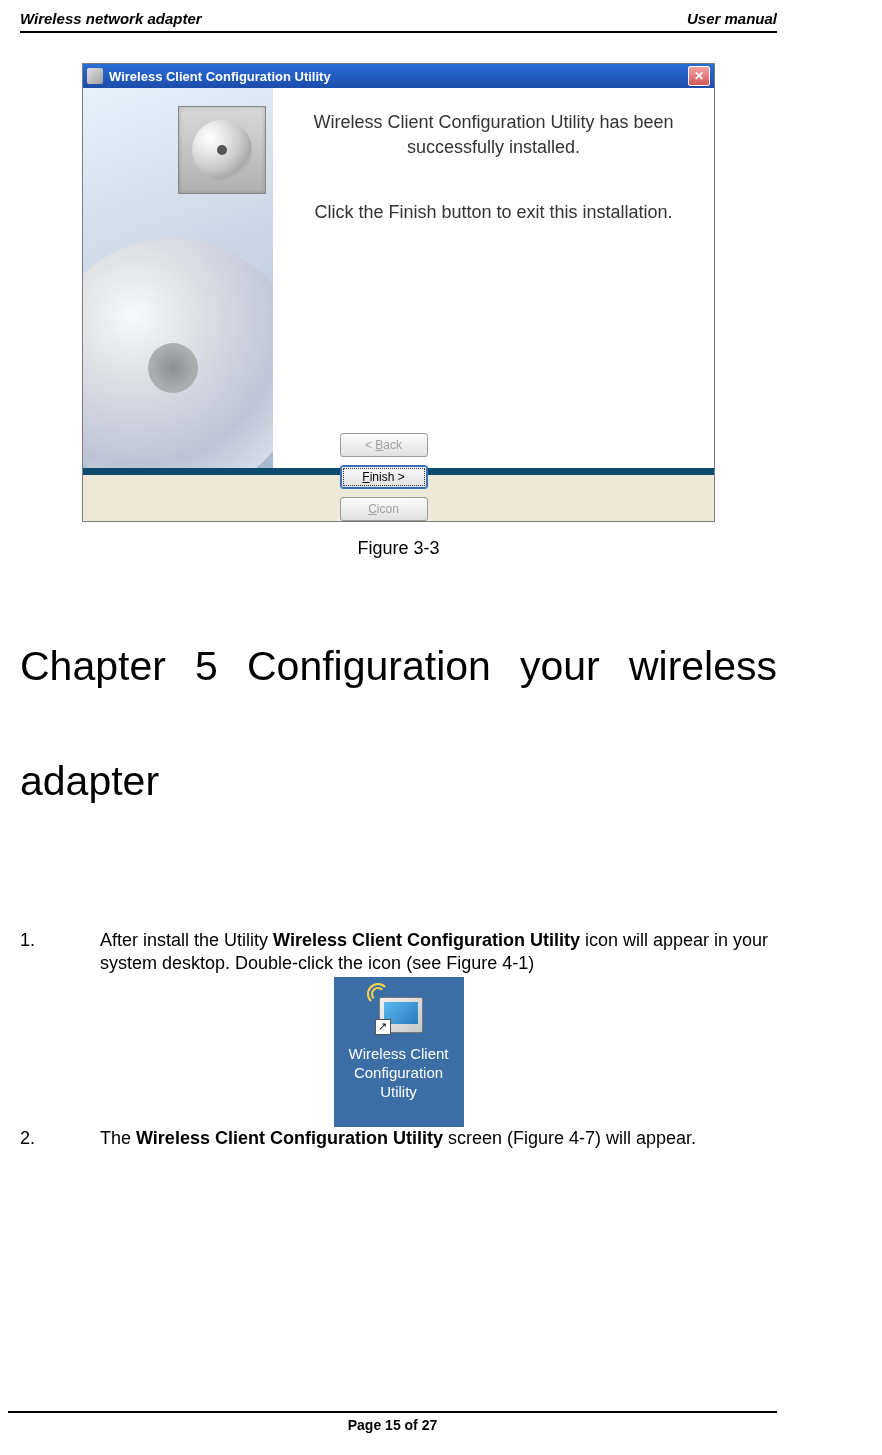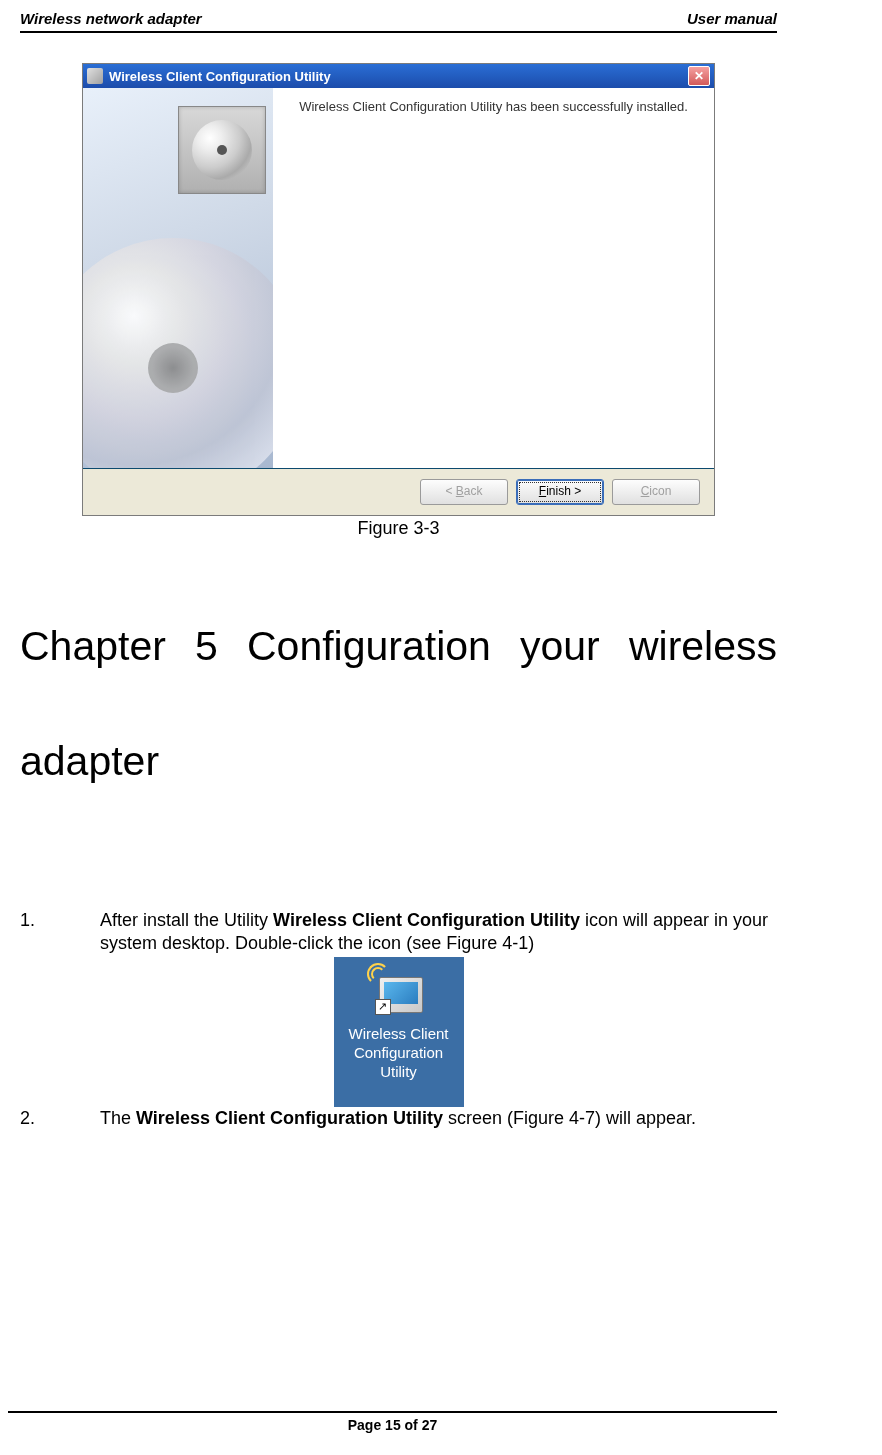--- a/index.html
+++ b/index.html
@@ -136,38 +136,39 @@
     content:"";
     position:absolute;
     top:50%; left:50%;
     width:50px; height:50px;
     border-radius:50%;
     background: radial-gradient(circle, #888 0%, #aaa 60%);
     transform:translate(-50%,-50%);
   }
   .dialog-right {
     flex: 1;
-    padding: 10px 20px 10px 20px;
+    padding: 22px 20px 10px 20px;
     font-family: Tahoma, Arial, sans-serif;
-    font-size: 13px;
+    font-size: 18px;
     color: #333;
   }
   .dialog-right p {
     margin: 0 0 40px 0;
     line-height: 1.4;
   }
   .dialog-footer {
     height: 46px;
     background: #ece9d8;
-    border-top: 1px solid #0c4a6e;
+    border-top: 7px solid #0c4a6e;
     display: flex;
     align-items: center;
     justify-content: flex-end;
-    padding-right: 14px;
+    padding-right: 30px;
     gap: 8px;
+    flex-direction: column;
   }
   .winbtn {
     width: 86px;
     height: 24px;
     background: linear-gradient(to bottom, #fdfdfd 0%, #e0e0e0 100%);
     border: 1px solid #9a9a9a;
     font-family: Tahoma, Arial, sans-serif;
     font-size: 12px;
     text-align: center;
     line-height: 22px;
@@ -179,21 +180,21 @@
   .winbtn.focus {
     outline: 1px dotted #333;
     outline-offset: -4px;
     border: 1px solid #3a6db8;
     box-shadow: 0 0 0 1px #3a6db8 inset;
   }
   .winbtn .u { text-decoration: underline; }
 
   .caption {
     font-size: 18px;
-    margin: 2px 0 0 0;
+    margin: 16px 0 0 0;
     text-align: center;
   }
 
   .chapter-title {
     font-family: Liberation Sans, sans-serif;
     font-size: 41px;
     margin: 50px 0 0 0;
     text-align: justify;
     text-align-last: justify;
     line-height: 2.8;
@@ -332,20 +333,21 @@
       </div>
       <div class="dialog-body">
         <div class="dialog-left">
           <div class="cd-large"></div>
           <div class="inset-box">
             <div class="cd-small"></div>
           </div>
         </div>
         <div class="dialog-right">
           <p>Wireless Client Configuration Utility has been successfully installed.</p>
+          <p>Click the Finish button to exit this installation.</p>
         </div>
       </div>
       <div class="dialog-footer">
         <div class="winbtn disabled"><span>&lt; </span><span class="u">B</span><span>ack</span></div>
         <div class="winbtn focus"><span class="u">F</span><span>inish &gt;</span></div>
         <div class="winbtn disabled"><span class="u">C</span><span>icon</span></div>
       </div>
     </div>
     <div class="caption">Figure 3-3</div>
   </div>

